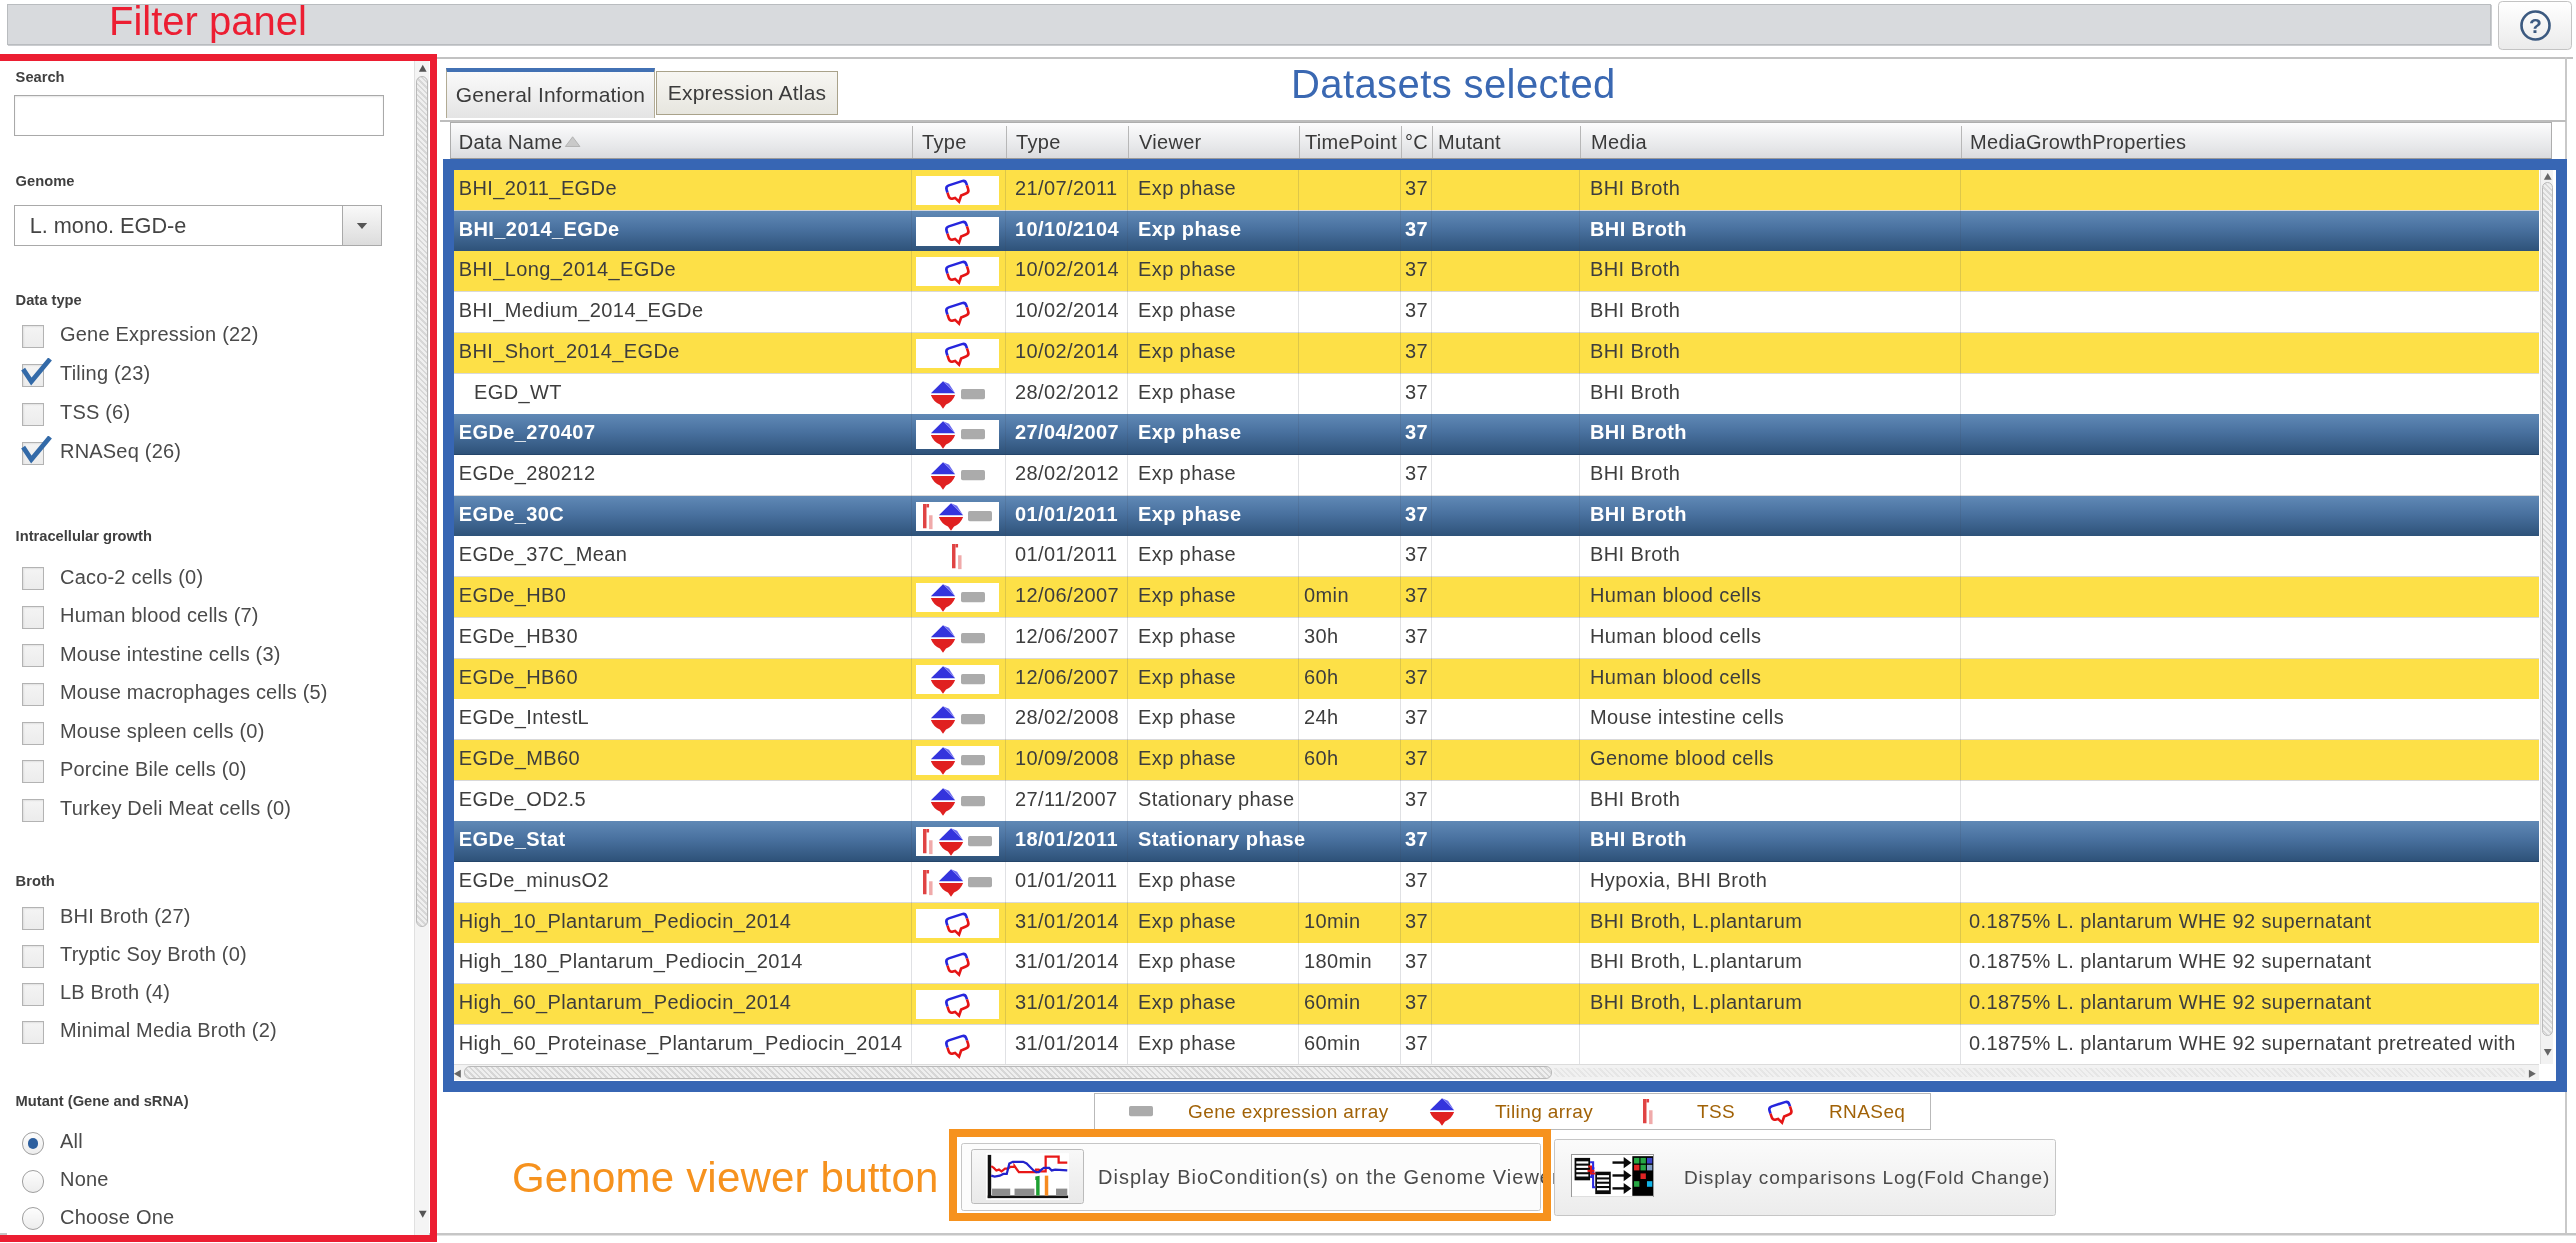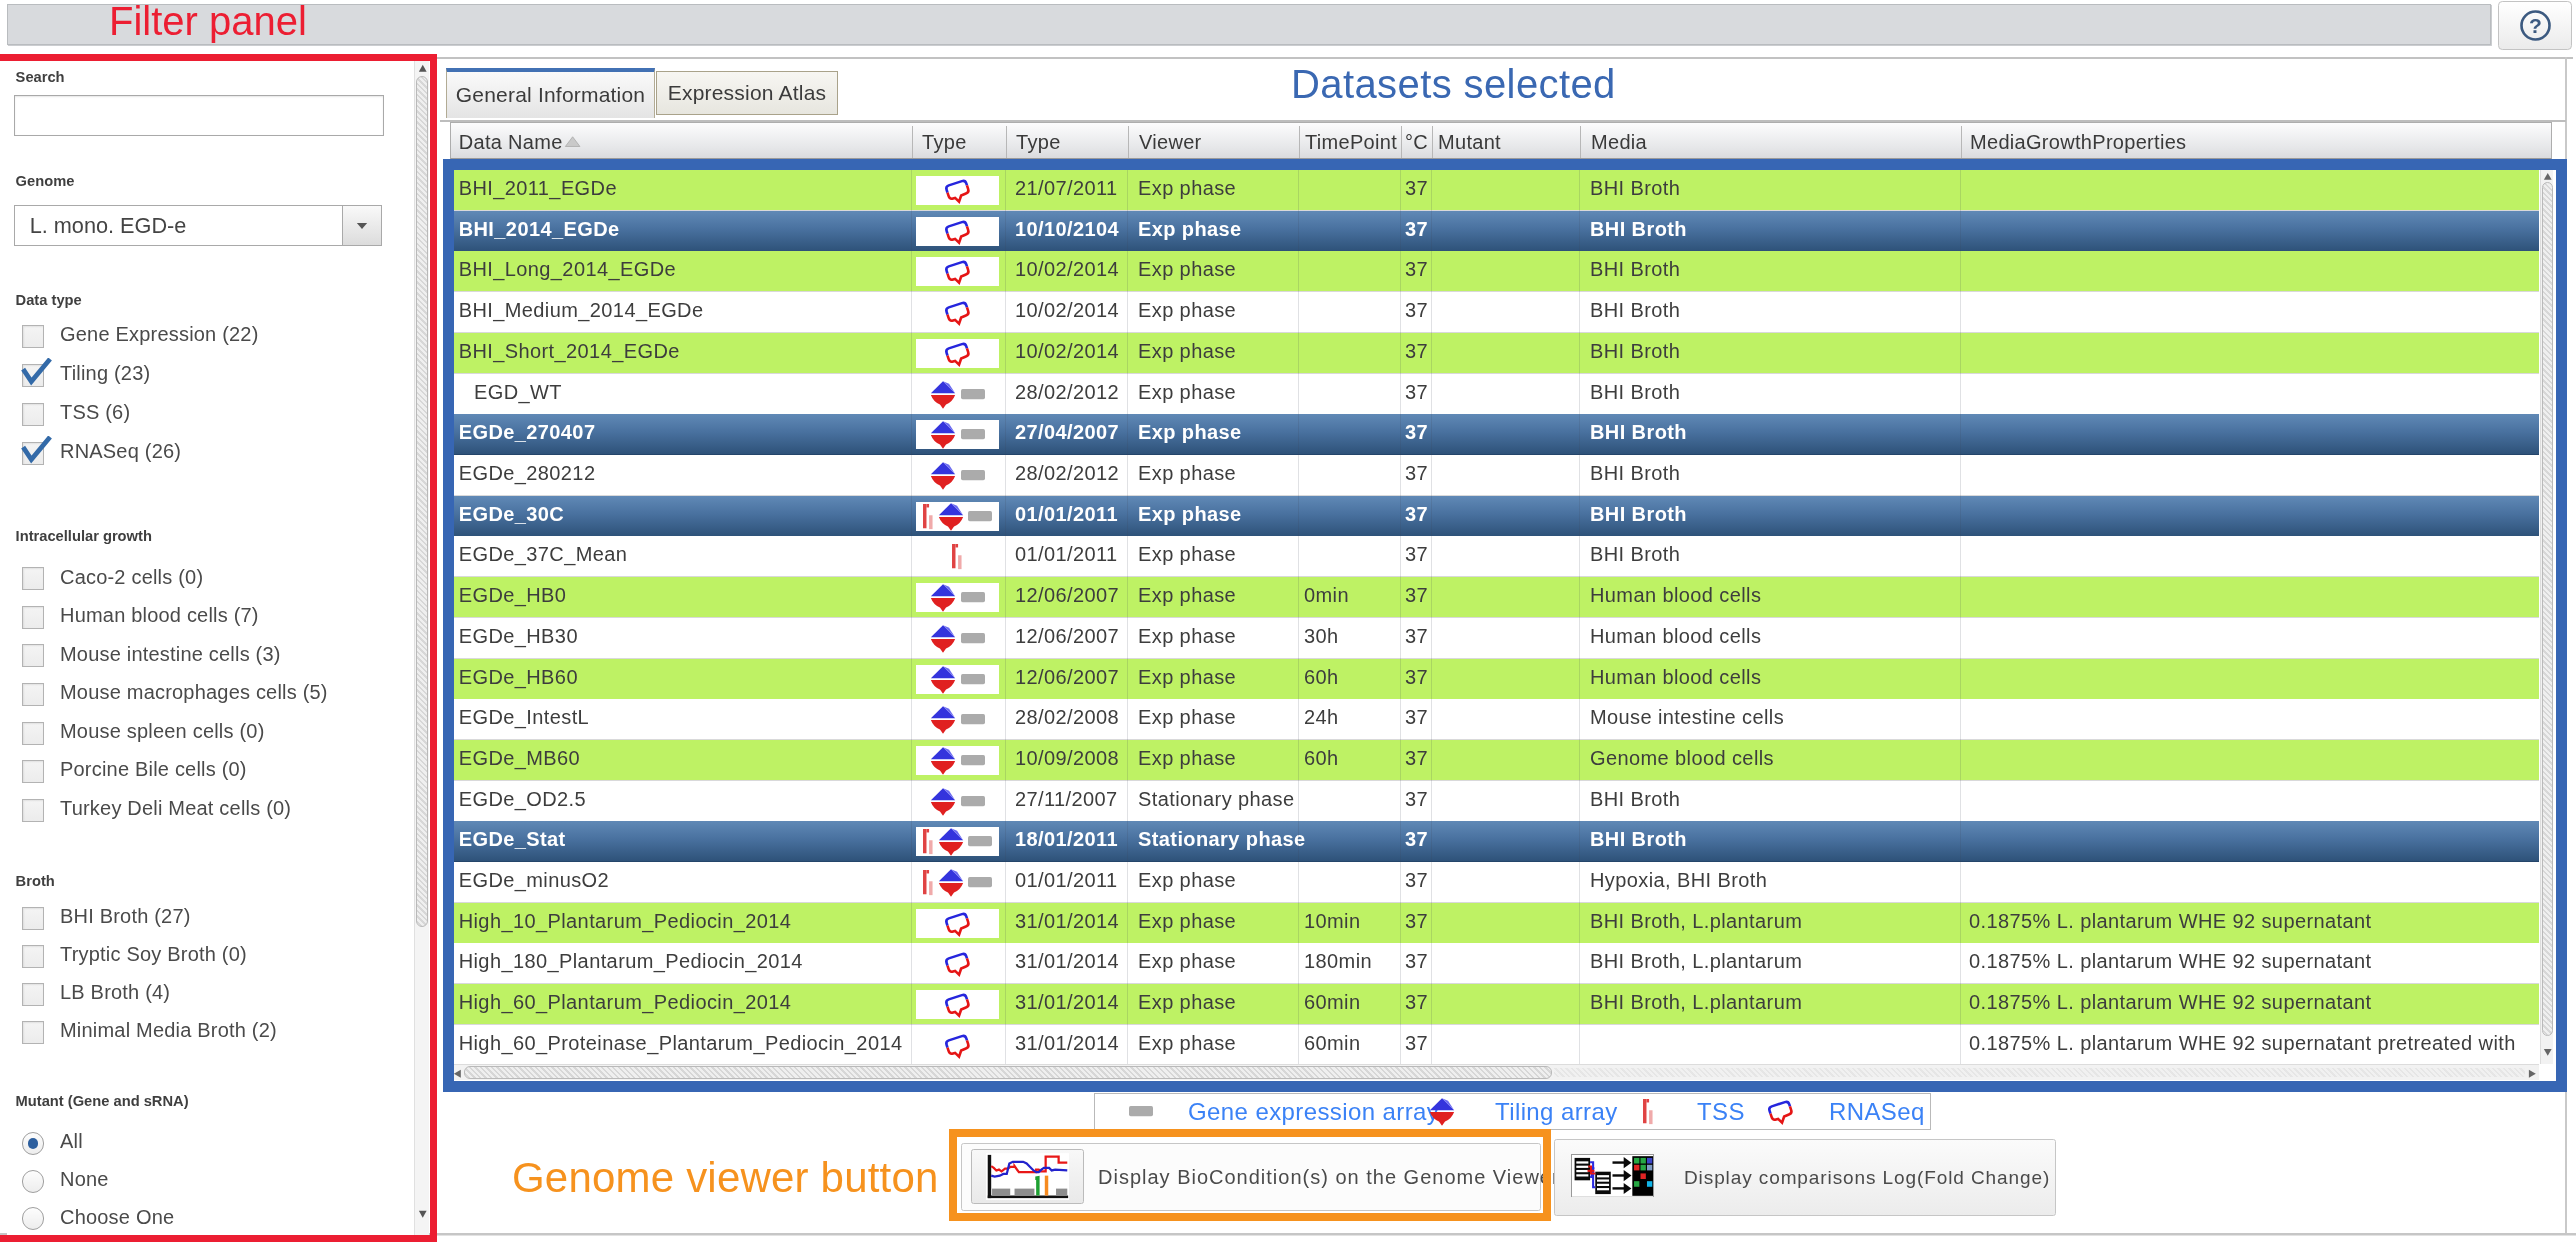--- a/index.html
+++ b/index.html
@@ -7,27 +7,27 @@
 .abs{position:absolute}
 .lbl{font-weight:bold;color:#3f3f3f;font-size:14.7px}
 .ftxt{font-size:20px;color:#4a4a4a;letter-spacing:0.2px}
 .cb{position:absolute;width:22.5px;height:22.5px;border:0.9px solid #b3b3b3;background:linear-gradient(#f4f4f4,#ececec);box-shadow:inset 0.9px 0.9px 1.7px rgba(0,0,0,0.08)}
 .radio{position:absolute;width:22.5px;height:22.5px;border-radius:50%;border:0.9px solid #9f9f9f;background:linear-gradient(#fdfdfd,#ededed)}
 .hatch{background:repeating-linear-gradient(45deg,#efefef 0 2.2px,#d7d7d7 2.2px 3.9px)}
 .row{position:absolute;left:0;width:2089px;height:41px;overflow:hidden}
 .row .c{position:absolute;top:0;height:40px;line-height:36px;font-size:20px;color:#3d3d3d;white-space:nowrap;letter-spacing:0.4px}
 .row.sel{background:linear-gradient(#6089b6,#49719f 45%,#2e5279);border-bottom:0.9px solid #24456a}
 .row.sel .c{color:#fff;font-weight:bold}
-.row.g{background:#bef264;border-bottom:0.9px solid #d9d9da}
+.row.g{background:#fde047;border-bottom:0.9px solid #d9d9da}
 .row.w{background:#ffffff;border-bottom:0.9px solid #d9d9da}
 .chip{position:absolute;left:466px;top:6px;width:83px;height:29px;background:#fff;display:flex;align-items:center;justify-content:center;gap:4.3px}
 .vsep{position:absolute;top:0;bottom:0;width:0.9px;background:rgba(60,70,90,0.16)}
 .hdrtxt{position:absolute;top:0;height:37px;line-height:39px;font-size:20px;color:#3a3a3a;white-space:nowrap;letter-spacing:0.3px}
 .hsep{position:absolute;top:2.6px;height:32px;width:0.9px;background:#b7b7b7}
-.legtxt{font-size:24px;color:#3b82f6;letter-spacing:0.2px}
+.legtxt{font-size:19px;color:#a16207;letter-spacing:0.2px}
 
 </style></head><body>
 <div id="page">
 <div class="abs" style="left:7px;top:4.3px;width:2484px;height:41px;background:#d8dadd;border:0.9px solid #b9bcbf;box-shadow:0.9px 0.9px 0 #c6c8cb"></div>
 <div class="abs" style="left:2498px;top:0.9px;width:74px;height:49px;border:0.9px solid #c3c3c3;border-radius:4.3px;background:linear-gradient(#ffffff,#ebebeb);display:flex;align-items:center;justify-content:center">
       <svg width="35" height="35" viewBox="0 0 40 40" style="display:block">
 <circle cx="20" cy="20" r="16" fill="none" stroke="#3c5a80" stroke-width="3"></circle>
 <text x="20" y="28" font-family="Liberation Sans, sans-serif" font-size="24" font-weight="bold" fill="#3c5a80" text-anchor="middle">?</text>
 </svg>
     </div>

